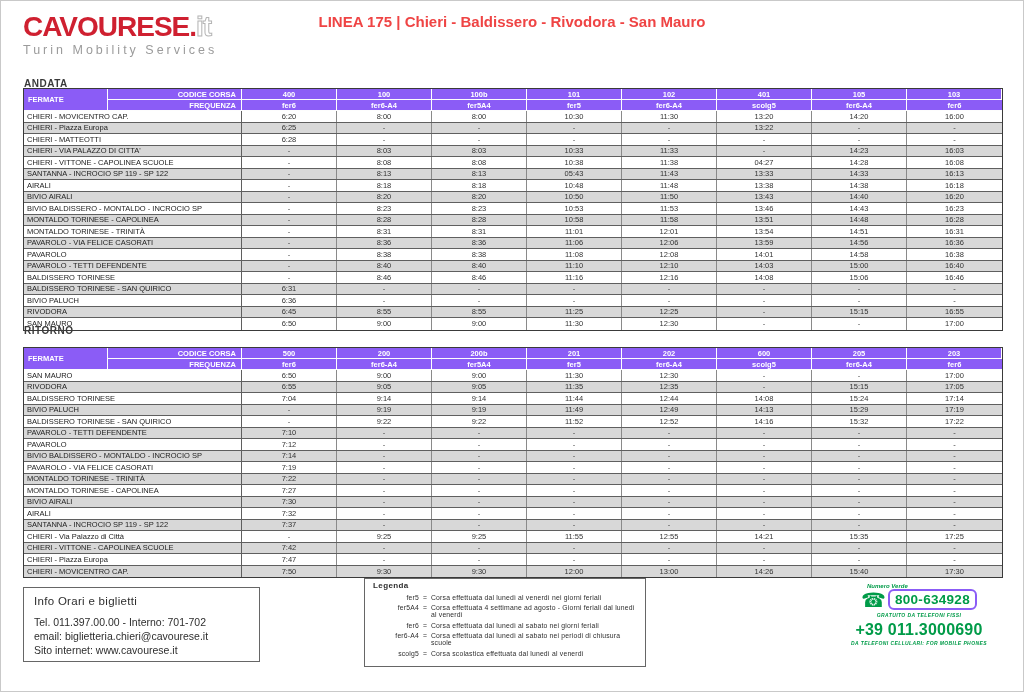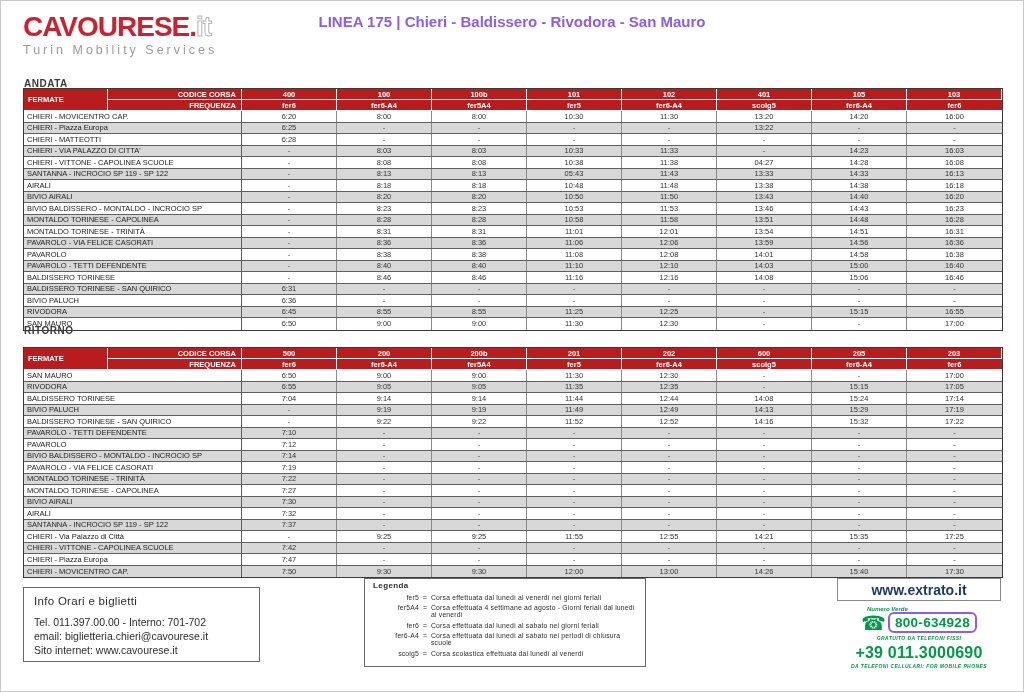--- a/index.html
+++ b/index.html
@@ -6,36 +6,36 @@
   .page{position:relative;width:1024px;height:692px;background:#fff;border:1px solid #c9c9c9;
         box-sizing:border-box;font-family:"Liberation Sans",sans-serif;color:#2e2e2e;overflow:hidden;}
   *{box-sizing:border-box;}
 
   
   .header{position:absolute;top:6px;left:22px;right:22px;height:64px;}
   .logo{position:absolute;left:0;top:6px;line-height:1;}
   .logo .brand{font-size:28px;font-weight:bold;letter-spacing:-1px;color:#cf2030;}
   .logo .brand-it{font-size:28px;font-weight:bold;letter-spacing:-1px;color:#c3c3c3;-webkit-text-stroke:1px #b5b5b5;color:#fff;}
   .logo .tagline{margin-top:3px;font-size:12.5px;color:#9b9b9b;letter-spacing:3px;}
-  .title-wrap{position:absolute;left:50%;transform:translateX(-50%);top:6px;text-align:center;white-space:nowrap;color:#8b5cf6;}
+  .title-wrap{position:absolute;left:50%;transform:translateX(-50%);top:6px;text-align:center;white-space:nowrap;color:#ef4444;}
   .title-wrap .t1{font-size:15px;font-weight:bold;}
   .title-wrap .t2{font-size:17px;font-weight:bold;margin-top:6px;}
   .extrato-logo{position:absolute;right:6px;top:8px;width:130px;text-align:center;}
   .extrato-name{position:relative;display:inline-block;font-size:21px;font-weight:bold;color:#1d3a6e;letter-spacing:-0.5px;padding:4px 10px;}
   .extrato-ellipse{position:absolute;left:-4px;right:-8px;top:-2px;bottom:0;border:3px solid #d5232a;border-radius:50%;transform:rotate(-4deg);}
   .extrato-tag{font-size:6.5px;color:#1d3a6e;font-weight:bold;letter-spacing:1px;margin-top:2px;}
 
   
   .sec-label{position:absolute;left:23px;font-size:10px;font-weight:bold;color:#3a3a3a;letter-spacing:0.5px;}
   .sec-andata{top:77px;}
   .sec-ritorno{top:324px;}
   .ttable{position:absolute;left:22px;width:980px;border:1px solid #3a3a3a;background:#fff;}
   .ttable1{top:87px;}
   .ttable2{top:346px;}
-  .thead{display:grid;grid-template-columns:84px 134px repeat(8,1fr);grid-auto-rows:11px;background:#b91c1c;}
+  .thead{display:grid;grid-template-columns:84px 134px repeat(8,1fr);grid-auto-rows:11px;background:#8b5cf6;}
   .th{display:flex;align-items:center;color:#fff;font-size:7.5px;font-weight:bold;
       border-right:1px solid #fdfdfd;border-bottom:1px solid #fdfdfd;}
   .th.fermate{grid-column:1;grid-row:1/3;padding-left:4px;}
   .th.hlabel{grid-column:2;justify-content:flex-end;padding-right:5px;}
   .th.r1{grid-row:1;}
   .th.r2{grid-row:2;}
   .th.code,.th.freq{justify-content:center;}
   .th:nth-last-child(1){border-right:none;}
   .trow{display:grid;grid-template-columns:218px repeat(8,1fr);height:11.5px;border-bottom:1px solid #5f5f5f;background:#fff;}
   .trow:last-child{border-bottom:none;}
@@ -575,21 +575,20 @@
         </div>
         <div class="lg-row">
           <div class="lg-key">scolg5</div>
           <div class="lg-eq">=</div>
           <div class="lg-desc">Corsa scolastica effettuata dal lunedì al venerdì</div>
         </div>
       </div>
   </div>
 
   <div class="extrato-col">
-    <div class="extrato-web">www.extrato.it</div>
     <div class="nv-label">Numero Verde</div>
     <div class="nv-row">
       <span class="phone-glyph">☎</span>
       <span class="nv-num">800-634928</span>
     </div>
     <div class="nv-sub">GRATUITO DA TELEFONI FISSI</div>
     <div class="mob-num">+39 011.3000690</div>
     <div class="mob-sub">DA TELEFONI CELLULARI: FOR MOBILE PHONES</div>
   </div>
 

